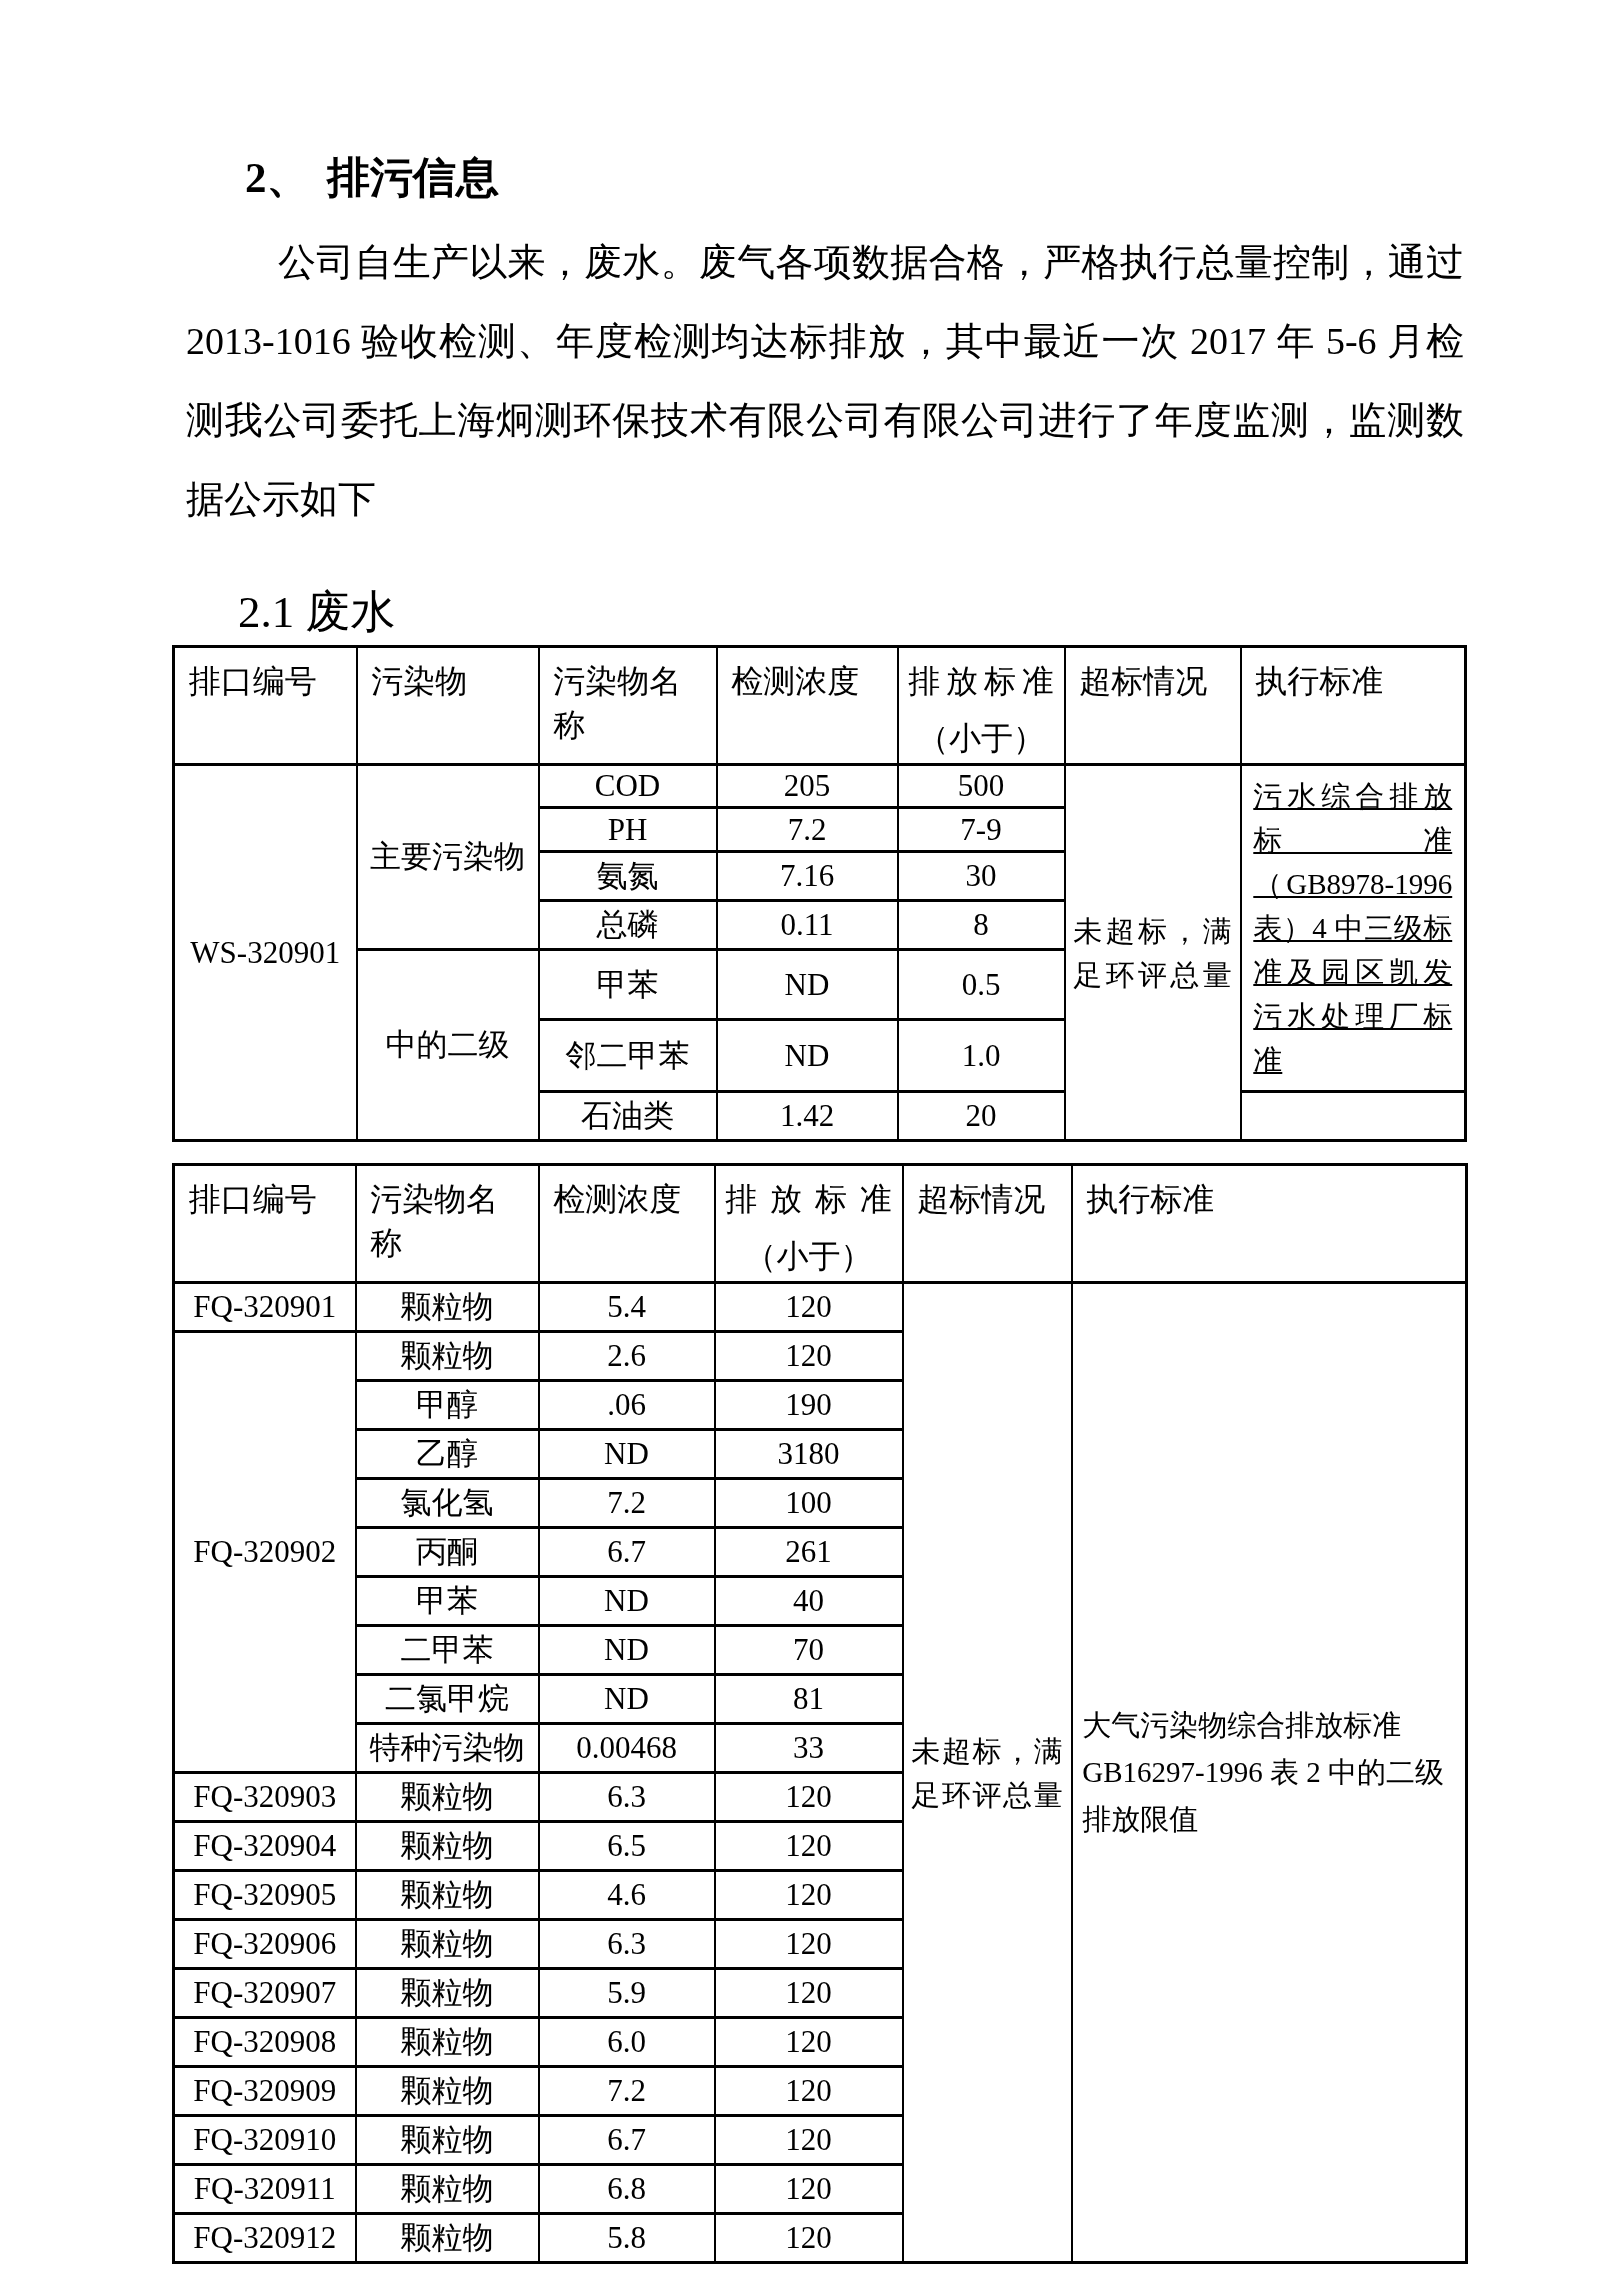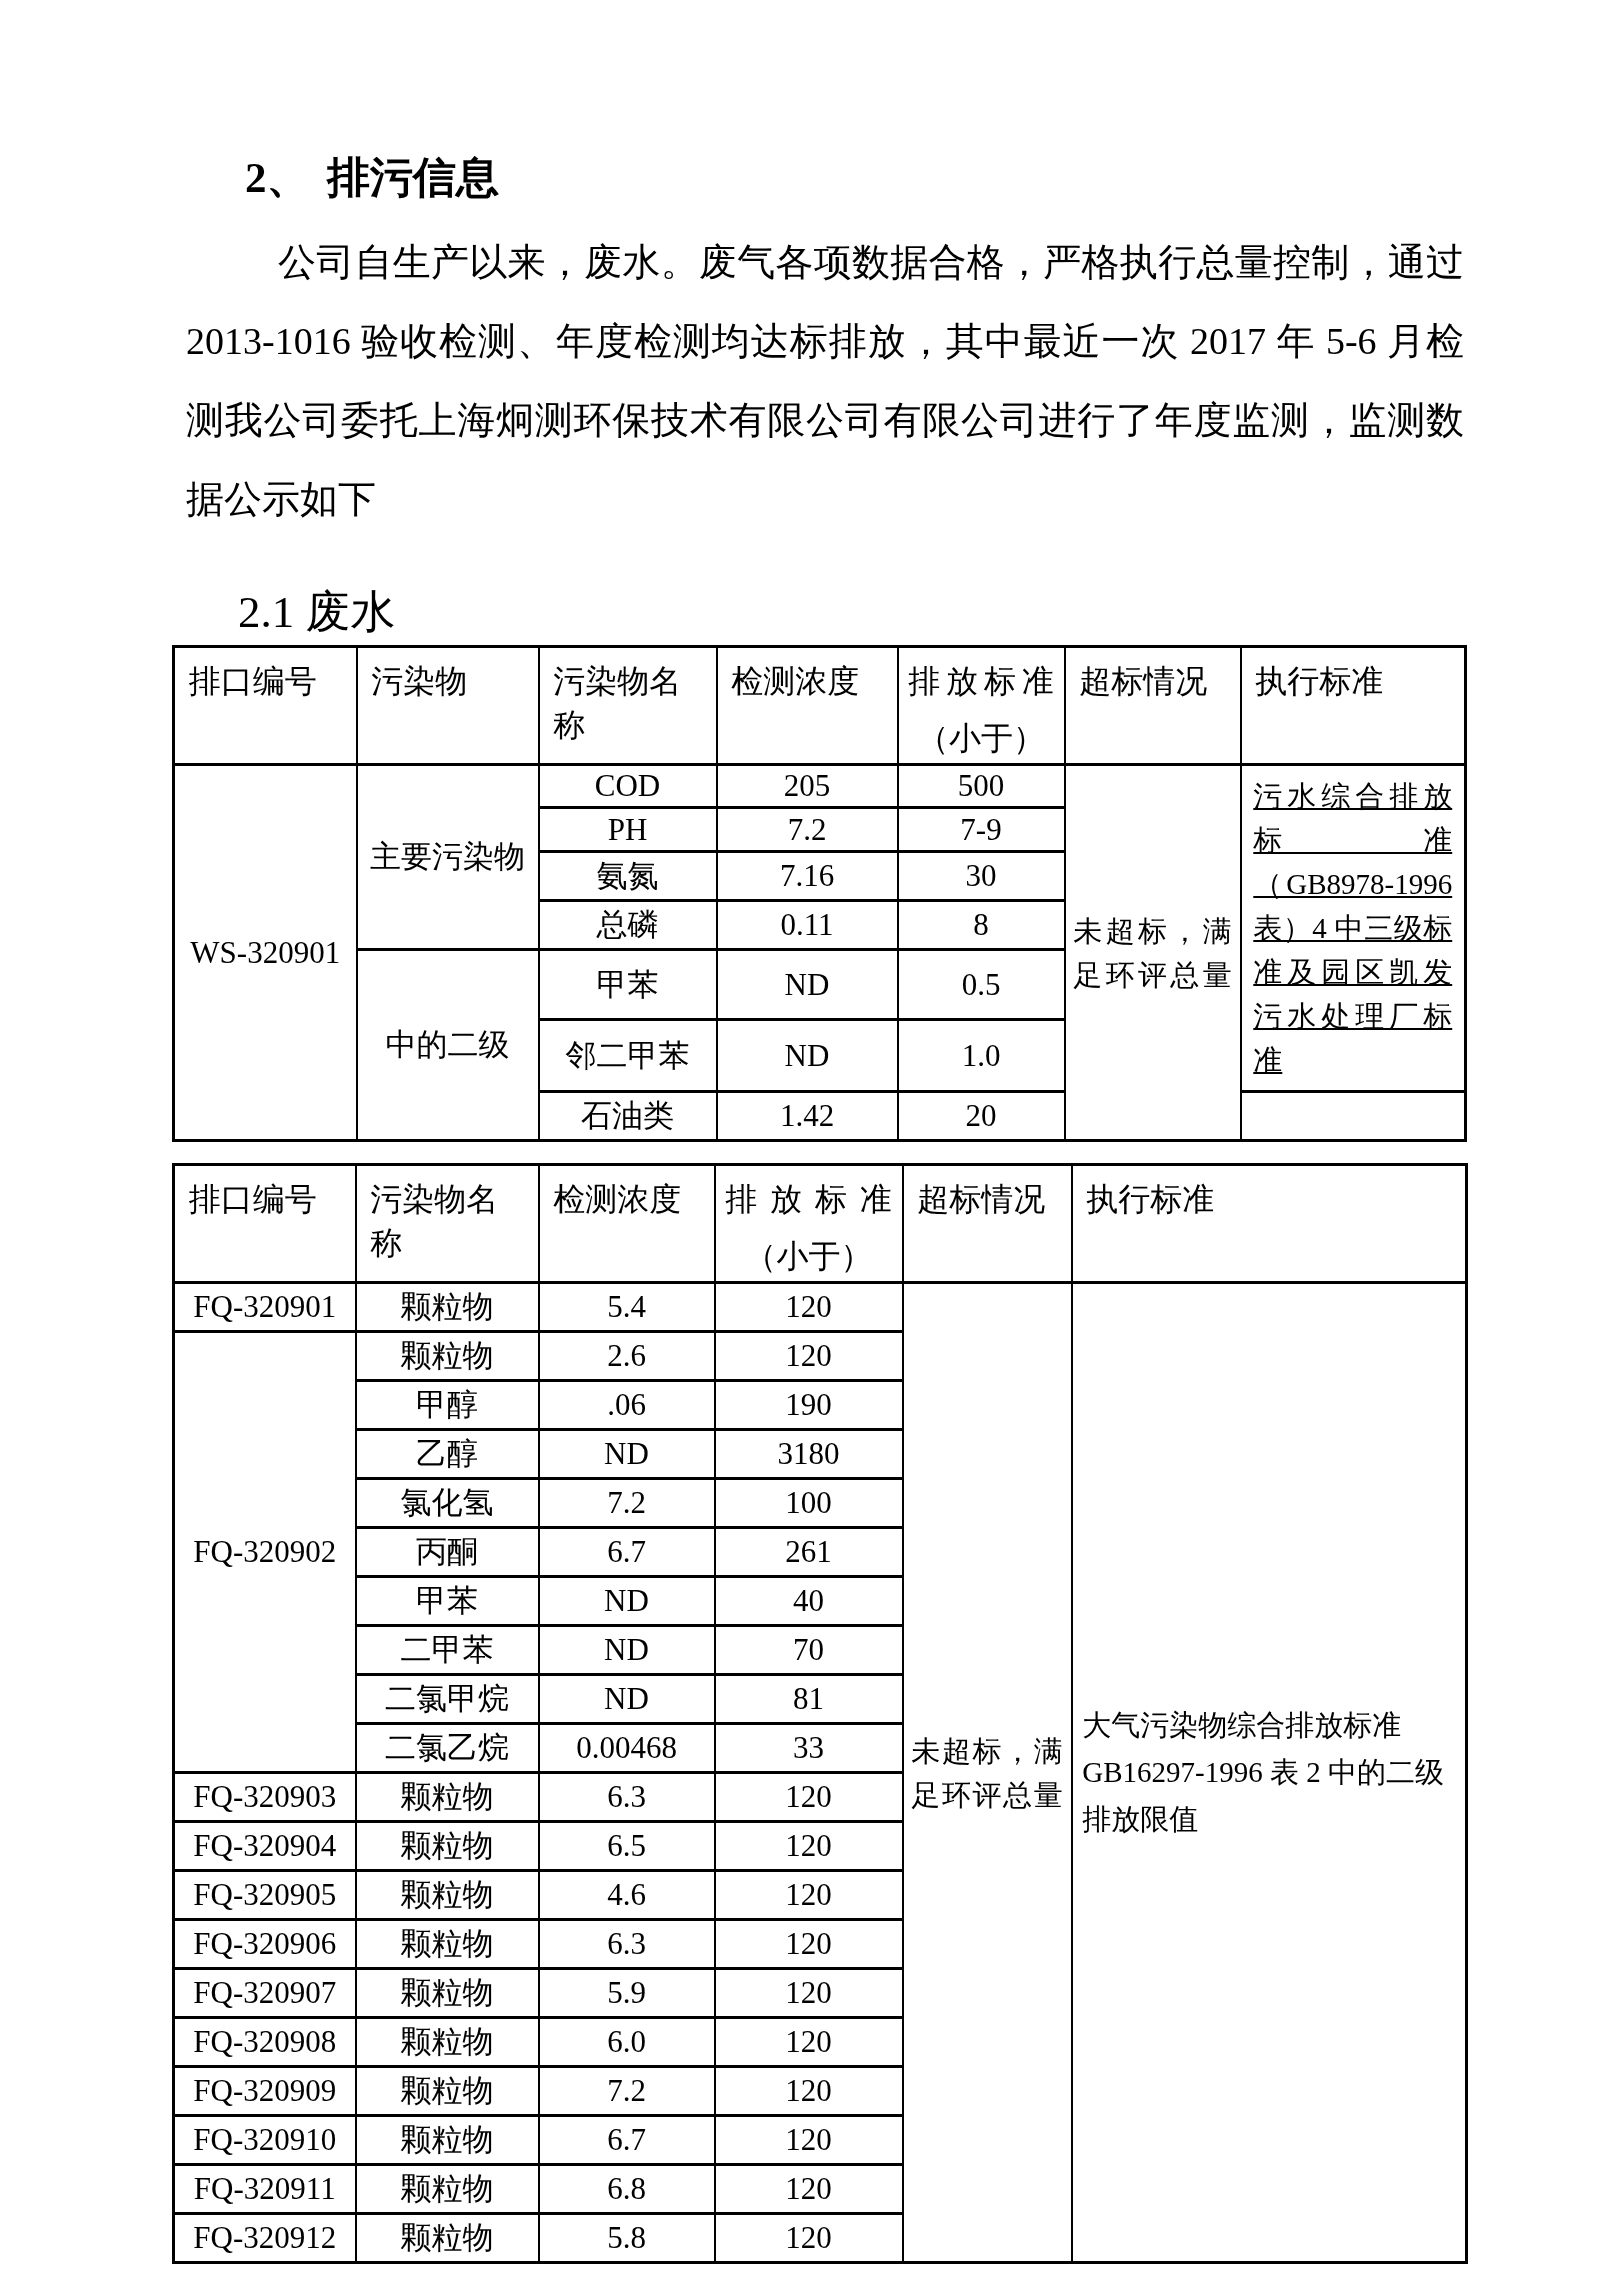--- a/index.html
+++ b/index.html
@@ -231,21 +231,21 @@
       <td>二甲苯</td>
       <td>ND</td>
       <td>70</td>
     </tr>
     <tr style="height:43px">
       <td>二氯甲烷</td>
       <td>ND</td>
       <td>81</td>
     </tr>
     <tr style="height:43px">
-      <td>二氯乙烷</td>
+      <td>特种污染物</td>
       <td>0.00468</td>
       <td>33</td>
     </tr>
     <tr style="height:43px">
       <td>FQ-320903</td>
       <td>颗粒物</td>
       <td>6.3</td>
       <td>120</td>
     </tr>
     <tr style="height:43px">

